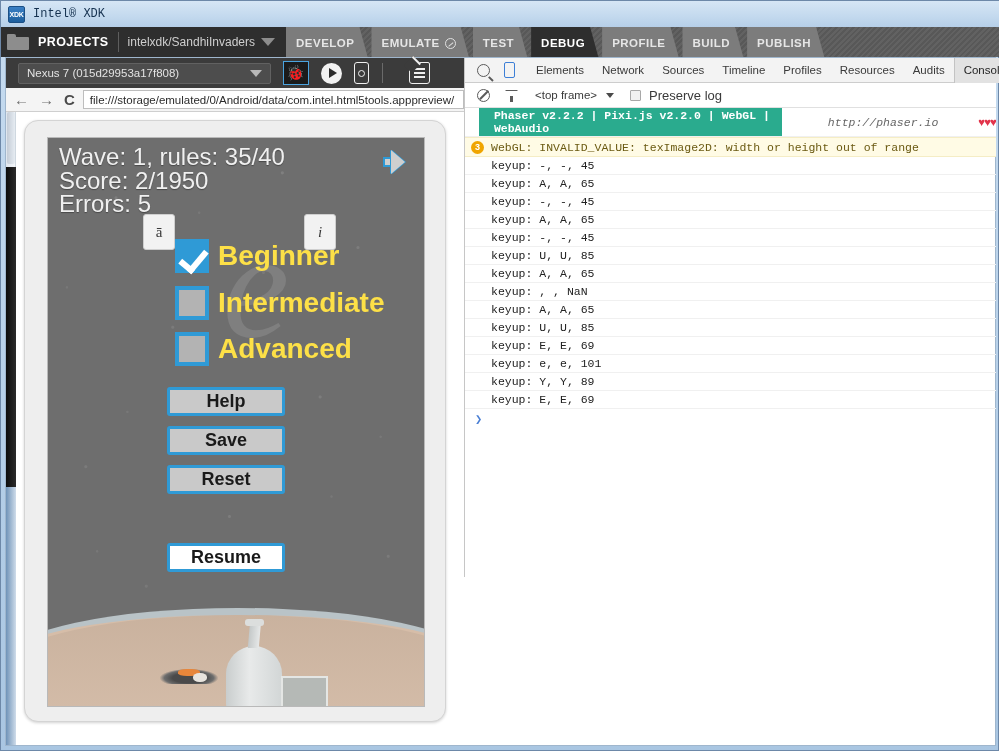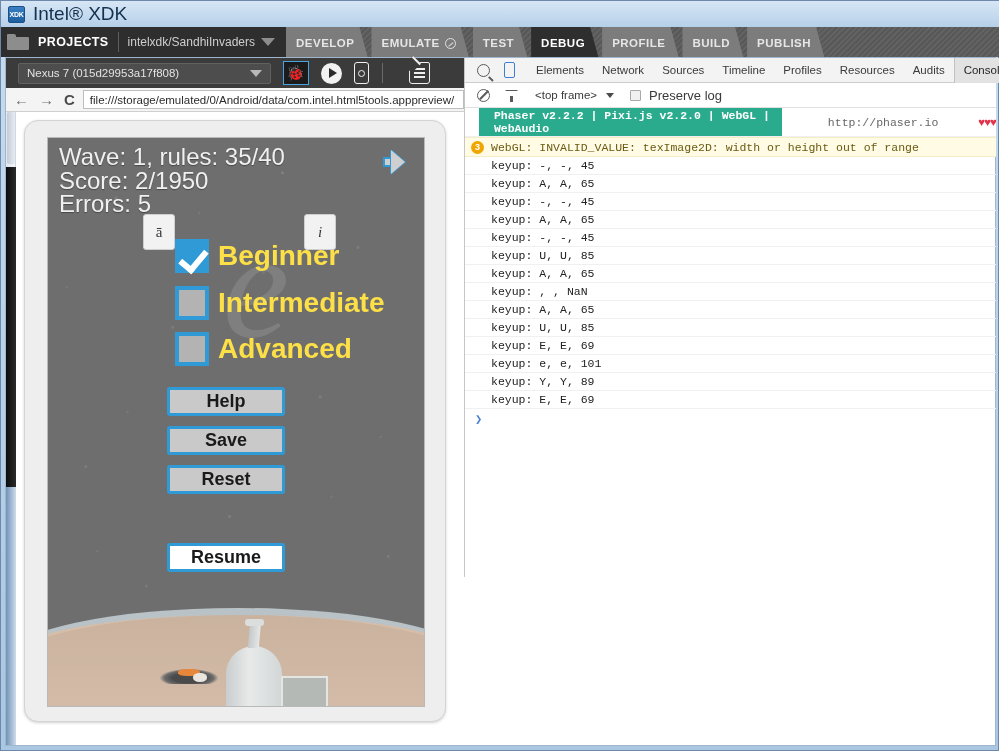--- a/index.html
+++ b/index.html
@@ -26,22 +26,22 @@
   }
   #xdk-logo {
     width: 17px; height: 17px; border-radius: 2px;
     background: linear-gradient(180deg,#3a7fc4 0%,#1d5f9e 100%);
     color: #fff; font-size: 7px; font-weight: bold;
     display: flex; align-items: center; justify-content: center;
     letter-spacing: -0.3px; font-family: "Liberation Sans", sans-serif;
     border: 1px solid #1b4f85;
   }
   #title-text {
-    margin-left: 8px; font-size: 19px; color: #15314f;
-    font-family: Liberation Sans, sans-serif;
+    margin-left: 8px; font-size: 12px; color: #15314f;
+    font-family: Liberation Mono, monospace;
     text-align: right;
   }
 
   
   #tab-strip {
     position: absolute; left: 0; top: 26px; width: 999px; height: 30px;
     background: #5b5b5b;
     background-image: repeating-linear-gradient(135deg, rgba(255,255,255,0.045) 0 2px, rgba(0,0,0,0.035) 2px 4px);
     display: flex; align-items: stretch;
   }
@@ -426,21 +426,21 @@
   }
   .log-row.banner {
     background: #ffffff; border-bottom: 1px solid #f0f0f0; padding-left: 14px; gap: 36px;
   }
   .banner-chip {
     background: #2aab8e; color: #ffffff; font-weight: bold;
     padding: 1px 0px; display: inline-flex; align-items: center; letter-spacing: 0px;
   }
   .banner-chip .pad { display:inline-block; width: 18px; }
   .banner-chip .pad2 { display:inline-block; width: 10px; }
-  .banner-url { color: #666; margin-left: 10px; }
+  .banner-url { color: #666; margin-left: 10px; font-style: italic; }
   .banner-hearts { color: #e2344b; margin-left: 4px; letter-spacing: -1px; }
 
   .log-row.warn {
     background: #fffbe5; border-top: 1px solid #f5edc5; border-bottom: 1px solid #f5edc5;
     color: #6b5a12; padding-left: 6px; min-height: 20px;
   }
   .warn-badge {
     width: 13px; height: 13px; border-radius: 50%; background: #f0a500;
     color: #fff; font-size: 9px; font-weight: bold;
     display: inline-flex; align-items: center; justify-content: center;

